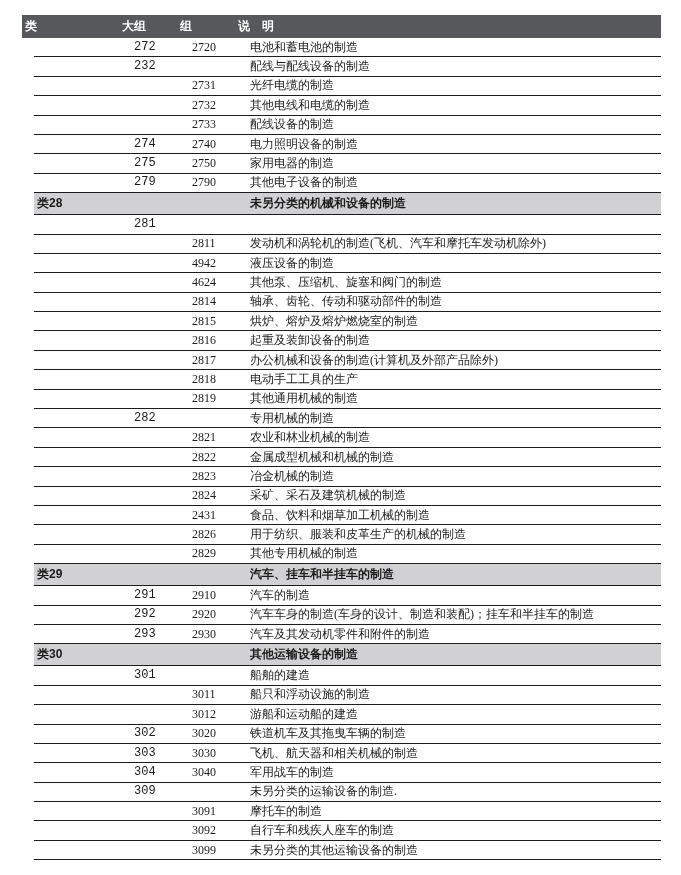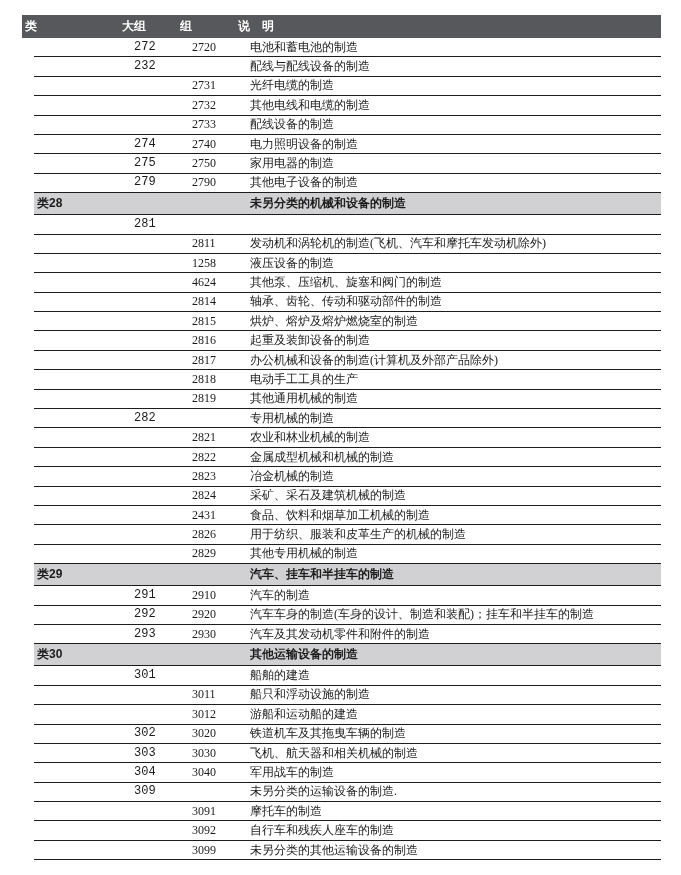--- a/index.html
+++ b/index.html
@@ -128,21 +128,21 @@
       </div>
       <div class="row">
         <div class="cell c1"></div>
         <div class="cell c2"></div>
         <div class="cell c3">2811</div>
         <div class="cell c4">发动机和涡轮机的制造(飞机、汽车和摩托车发动机除外)</div>
       </div>
       <div class="row">
         <div class="cell c1"></div>
         <div class="cell c2"></div>
-        <div class="cell c3">1258</div>
+        <div class="cell c3">4942</div>
         <div class="cell c4">液压设备的制造</div>
       </div>
       <div class="row">
         <div class="cell c1"></div>
         <div class="cell c2"></div>
         <div class="cell c3">4624</div>
         <div class="cell c4">其他泵、压缩机、旋塞和阀门的制造</div>
       </div>
       <div class="row">
         <div class="cell c1"></div>

